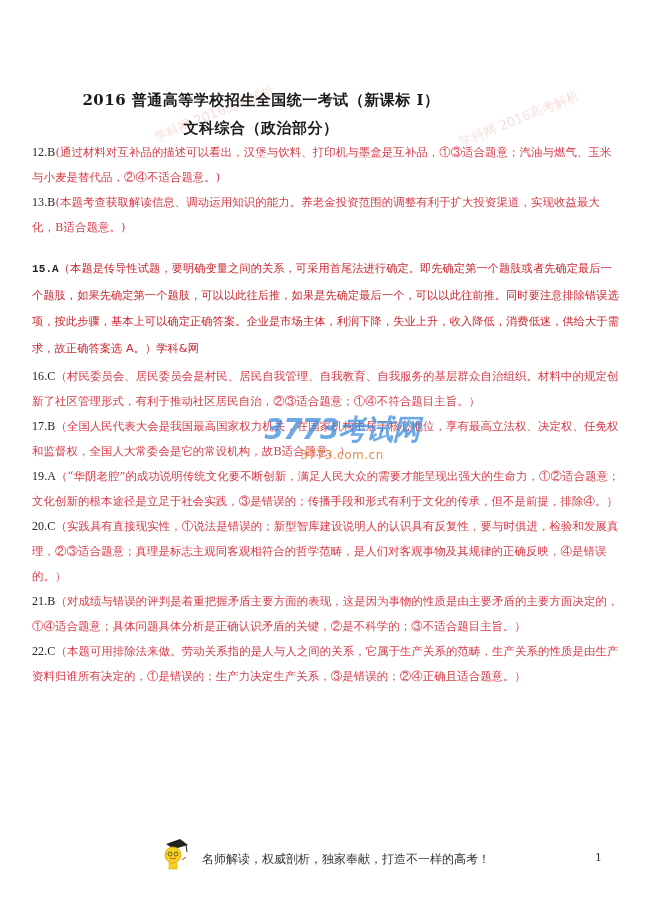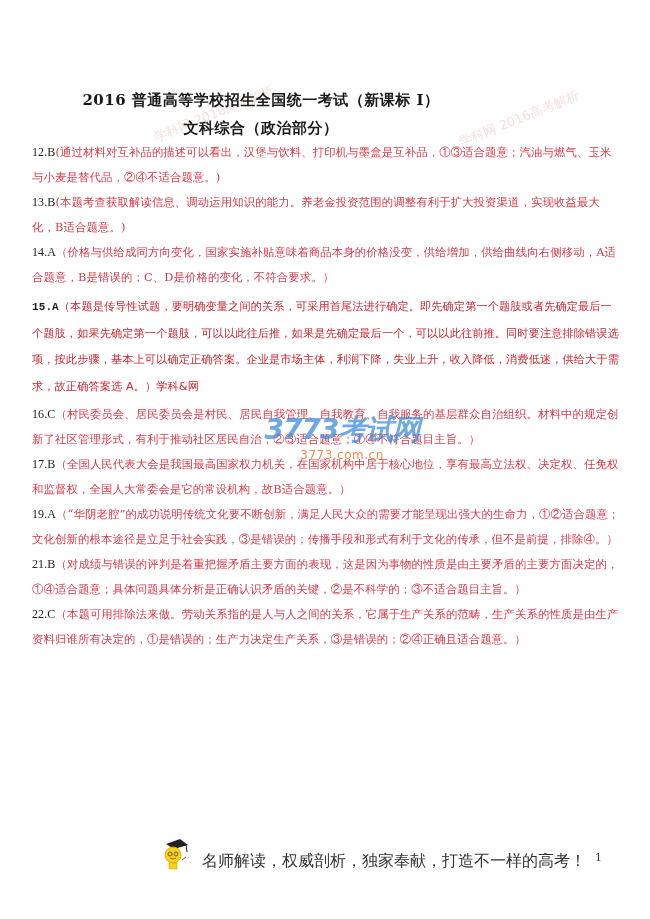--- a/index.html
+++ b/index.html
@@ -20,57 +20,57 @@
   .wm-faint {
     position: absolute; color: #f3d2cf; font-size: 13px; transform: rotate(-22deg);
     font-family: "DejaVu Sans", sans-serif; opacity: 0.7;
   }
   .items { position: absolute; left: 32px; top: 140px; width: 590px; }
   .item {
     font-size: 11.4px; line-height: 25px; color: #d63a48; margin: 0;
     letter-spacing: 0.1px;
   }
   .item .num { color: #222; font-family: "Liberation Serif", serif; font-size: 12px; }
-  .item.special { font-family: "DejaVu Sans", sans-serif; color: #c8262f; line-height: 26.5px; font-size: 11.2px; margin-top: 4px; margin-bottom: 2px;}
+  .item.special { font-family: "DejaVu Sans", sans-serif; color: #c8262f; line-height: 26.5px; font-size: 11.2px; margin-top: 16px; margin-bottom: 2px;}
   .item.special .num { font-family: "Liberation Mono", monospace; font-weight: bold; color: #222; font-size: 11px; }
   .watermark {
     position: absolute; left: 232px; top: 408px; width: 220px; text-align: center; pointer-events: none;
   }
   .wm-main {
     font-family: "DejaVu Sans", sans-serif; font-style: italic; font-weight: bold;
     font-size: 28px; color: rgba(60,140,220,0.75); letter-spacing: -1px; line-height: 44px;
   }
   .wm-sub {
     font-family: "DejaVu Sans", sans-serif; font-size: 12px; color: rgba(232,120,40,0.85);
     margin-top: -4px; letter-spacing: 0.5px;
   }
   .footer { position: absolute; left: 160px; top: 838px; width: 440px; height: 40px; }
   .mascot { position: absolute; left: 0; top: 0; width: 30px; height: 34px; }
-  .footer-text { position: absolute; left: 42px; top: 13px; font-size: 16px; color: #333; }
+  .footer-text { position: absolute; left: 42px; top: 13px; font-size: 12px; color: #333; }
   .page-num { position: absolute; left: 435px; top: 13px; font-size: 11px; color: #333; }
 </style>
 </head>
 <body>
 
 <div class="page">
 
   <div class="wm-faint" style="left:150px;top:105px;">学科网 2016高考解析</div>
   <div class="wm-faint" style="left:455px;top:110px;">学科网 2016高考解析</div>
 
   <div class="title t1">2016 普通高等学校招生全国统一考试（新课标 I）</div>
   <div class="title t2">文科综合（政治部分）</div>
 
   <div class="items">
     <p class="item"><span class="num">12.B</span><span>(通过材料对互补品的描述可以看出，汉堡与饮料、打印机与墨盒是互补品，①③适合题意；汽油与燃气、玉米与小麦是替代品，②④不适合题意。)</span></p>
     <p class="item"><span class="num">13.B</span><span>(本题考查获取解读信息、调动运用知识的能力。养老金投资范围的调整有利于扩大投资渠道，实现收益最大化，B适合题意。)</span></p>
-    <p class="item"><span class="num">14.A</span><span>（价格与供给成同方向变化，国家实施补贴意味着商品本身的价格没变，供给增加，供给曲线向右侧移动，A适合题意，B是错误的；C、D是价格的变化，不符合要求。）</span></p>
     <p class="item special"><span class="num">15.A</span><span>（本题是传导性试题，要明确变量之间的关系，可采用首尾法进行确定。即先确定第一个题肢或者先确定最后一个题肢，如果先确定第一个题肢，可以以此往后推，如果是先确定最后一个，可以以此往前推。同时要注意排除错误选项，按此步骤，基本上可以确定正确答案。企业是市场主体，利润下降，失业上升，收入降低，消费低迷，供给大于需求，故正确答案选 A。）学科&amp;网</span></p>
     <p class="item"><span class="num">16.C</span><span>（村民委员会、居民委员会是村民、居民自我管理、自我教育、自我服务的基层群众自治组织。材料中的规定创新了社区管理形式，有利于推动社区居民自治，②③适合题意；①④不符合题目主旨。）</span></p>
     <p class="item"><span class="num">17.B</span><span>（全国人民代表大会是我国最高国家权力机关，在国家机构中居于核心地位，享有最高立法权、决定权、任免权和监督权，全国人大常委会是它的常设机构，故B适合题意。）</span></p>
     <p class="item"><span class="num">19.A</span><span>（“华阴老腔”的成功说明传统文化要不断创新，满足人民大众的需要才能呈现出强大的生命力，①②适合题意；文化创新的根本途径是立足于社会实践，③是错误的；传播手段和形式有利于文化的传承，但不是前提，排除④。）</span></p>
+    <p class="item"><span class="num">20.C</span><span>（实践具有直接现实性，①说法是错误的；新型智库建设说明人的认识具有反复性，要与时俱进，检验和发展真理，②③适合题意；真理是标志主观同客观相符合的哲学范畴，是人们对客观事物及其规律的正确反映，④是错误的。）</span></p>
     <p class="item"><span class="num">21.B</span><span>（对成绩与错误的评判是着重把握矛盾主要方面的表现，这是因为事物的性质是由主要矛盾的主要方面决定的，①④适合题意；具体问题具体分析是正确认识矛盾的关键，②是不科学的；③不适合题目主旨。）</span></p>
     <p class="item"><span class="num">22.C</span><span>（本题可用排除法来做。劳动关系指的是人与人之间的关系，它属于生产关系的范畴，生产关系的性质是由生产资料归谁所有决定的，①是错误的；生产力决定生产关系，③是错误的；②④正确且适合题意。）</span></p>
   </div>
 
   <div class="watermark">
     <div class="wm-main">3773考试网</div>
     <div class="wm-sub">3773.com.cn</div>
   </div>
 
   <div class="footer">

